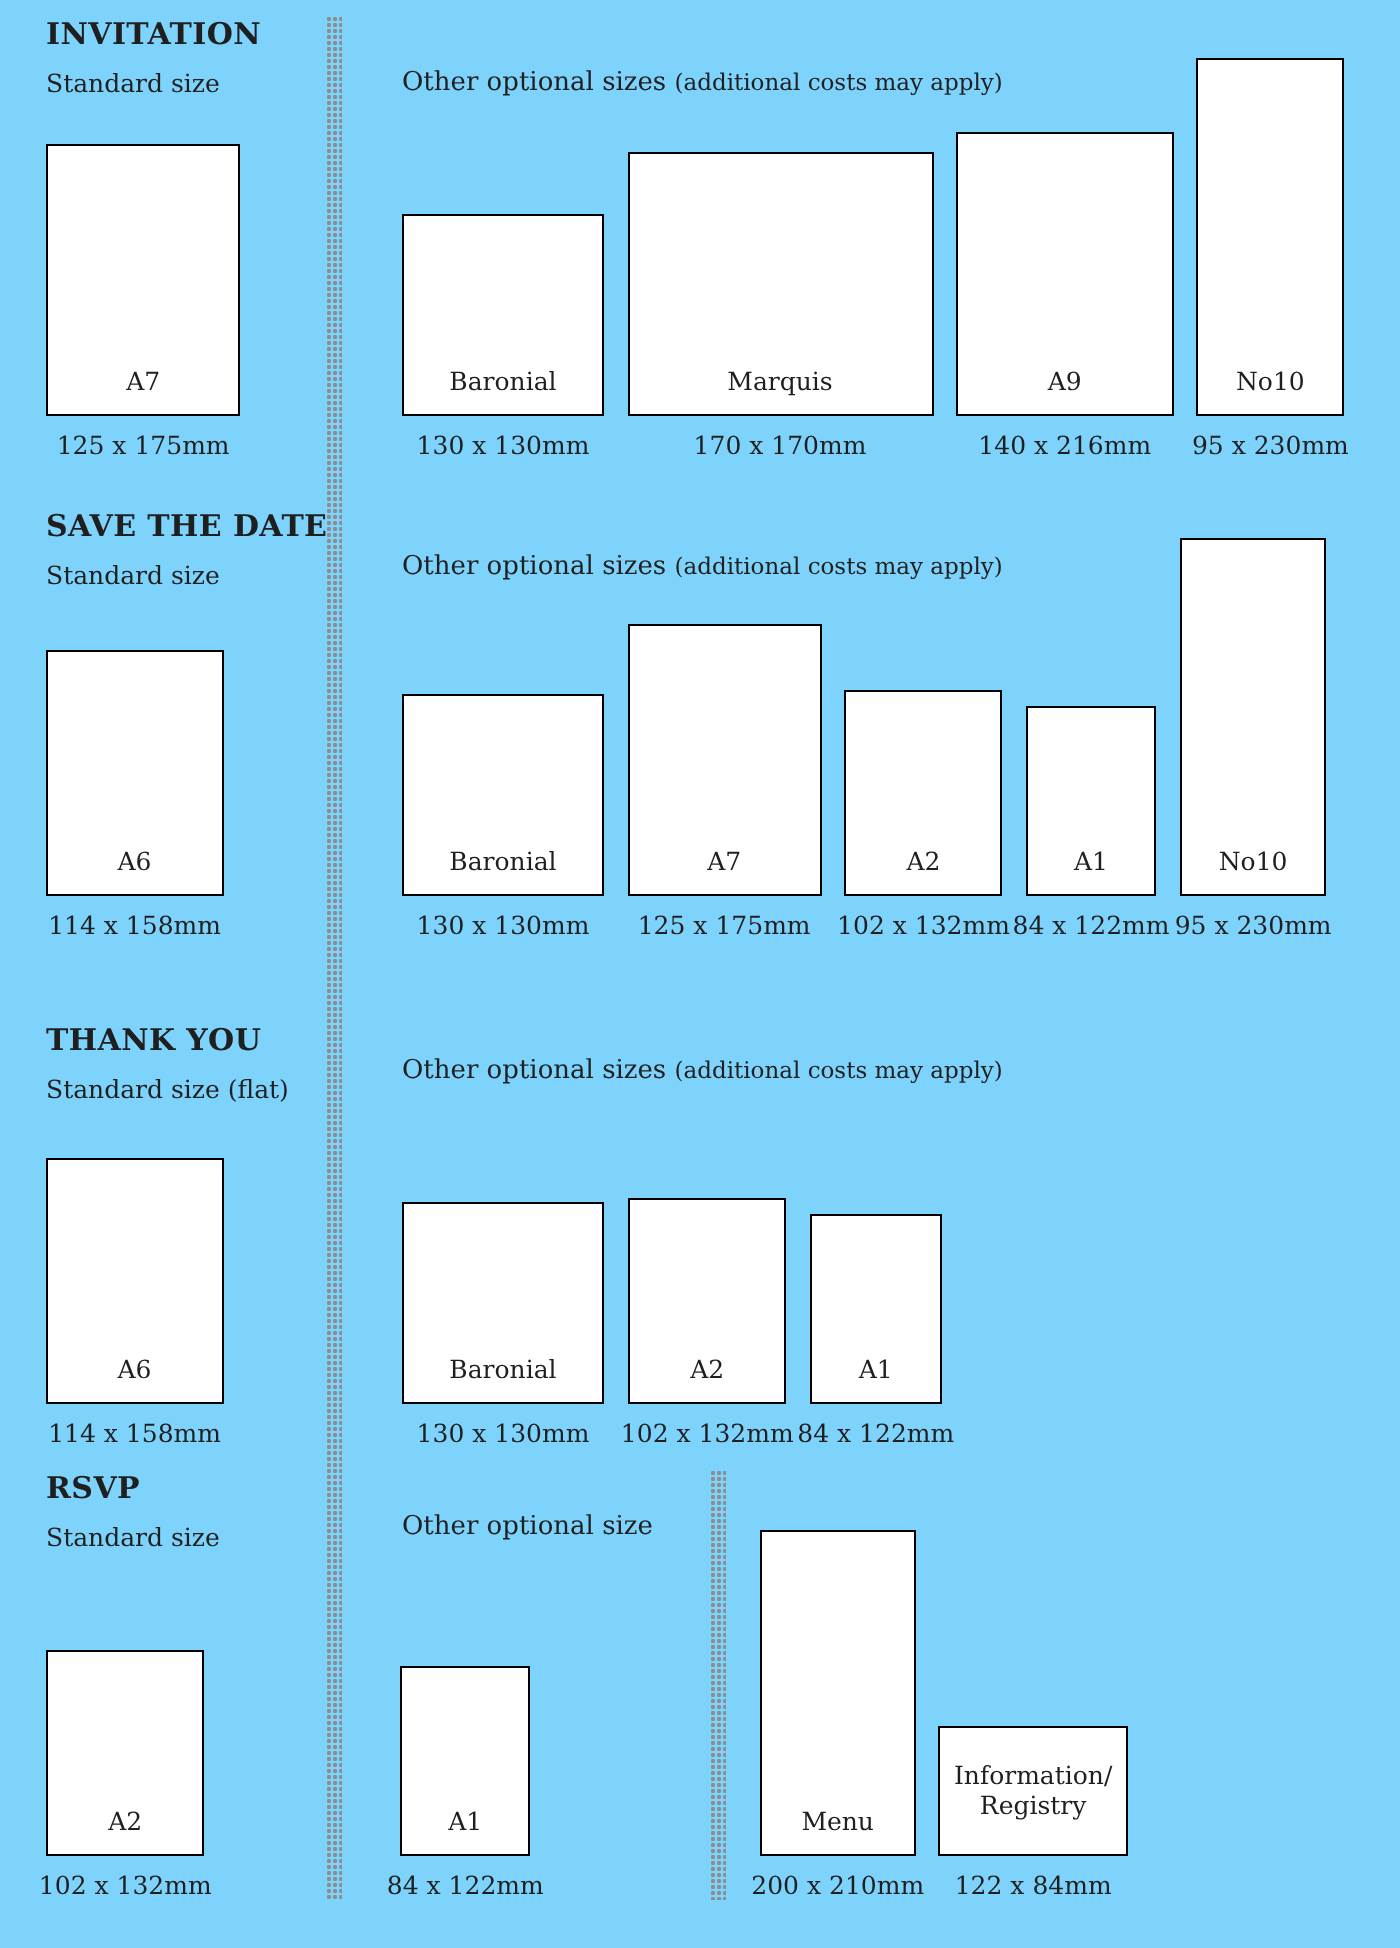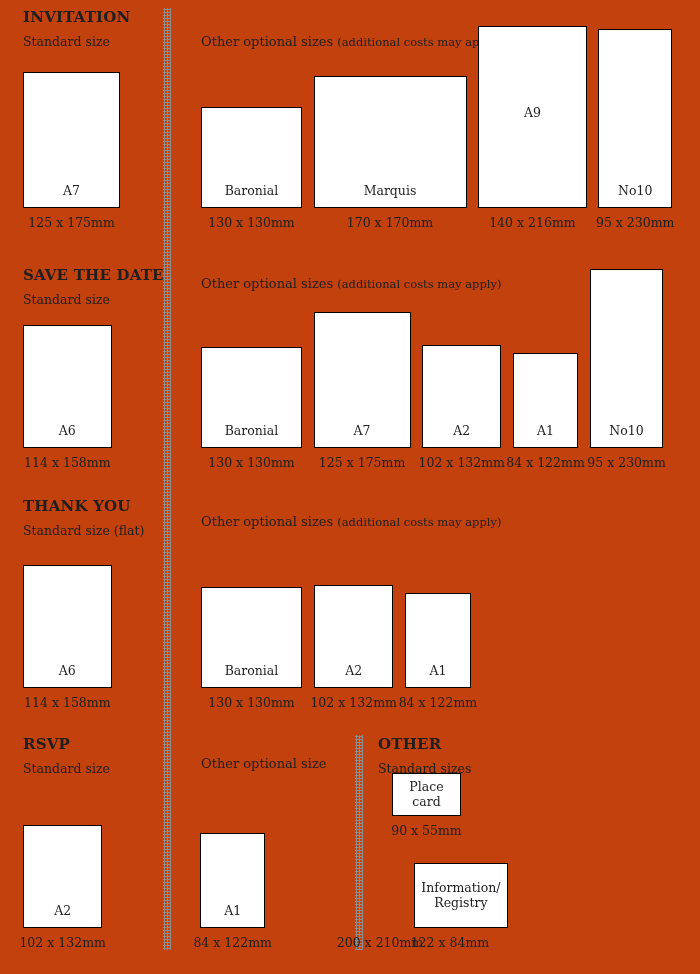--- a/index.html
+++ b/index.html
@@ -2,32 +2,32 @@
 <html><head>
 <meta charset="utf-8">
 <style>
   * { margin:0; padding:0; box-sizing:border-box; }
   html,body { background:#ffffff; }
   body {
     width:700px; height:974px;
     font-family:"DejaVu Serif","Liberation Serif",serif;
     color:#1f1f1f;
   }
-  #page { position:relative; width:700px; height:974px; background:#c2410c; overflow:hidden; }
+  #page { position:relative; width:700px; height:974px; background:#7dd3fc; overflow:hidden; }
 
   .vdots {
     position:absolute; width:8px;
     background-image:radial-gradient(circle,#8d8d8d 1px,rgba(0,0,0,0) 1.15px);
     background-size:3px 3px;
   }
 
   .band { position:absolute; left:0; width:700px; }
   #b1 { top:0;     height:250px; }
   #b2 { top:250px; height:240px; }
-  #b3 { top:490px; height:240px; }
+  #b3 { top:504px; height:240px; }
   #b4 { top:730px; height:244px; }
 
   .titles { position:absolute; left:23px; }
   .sec-title { font-size:15px; font-weight:700; line-height:1.25; letter-spacing:.2px; }
   .sec-sub   { font-size:12.5px; margin-top:7px; }
 
   .opt-header { position:absolute; font-size:13px; line-height:1.2; white-space:nowrap; }
   .opt-note   { font-size:11.5px; }
 
   .shelf { position:absolute; display:flex; align-items:flex-end; }
@@ -82,36 +82,36 @@
         </div>
         <div class="caption">130 x 130mm</div>
       </div>
       <div class="card">
         <div class="box" style="width: 153px; height: 132.09px;">
           <span class="box-label">Marquis</span>
         </div>
         <div class="caption">170 x 170mm</div>
       </div>
       <div class="card">
-        <div class="box" style="width: 108.78px; height: 182px; align-items: center;">
+        <div class="box" style="width: 108.78px; height: 142px;">
           <span class="box-label">A9</span>
         </div>
         <div class="caption">140 x 216mm</div>
       </div>
       <div class="card">
         <div class="box" style="width: 73.815px; height: 178.71px;">
           <span class="box-label">No10</span>
         </div>
         <div class="caption">95 x 230mm</div>
       </div>
     </div>
   </div>
 
   <div class="band" id="b2">
-    <div class="titles" style="top:16px;">
+    <div class="titles" style="top:4px;">
       <div class="sec-title">SAVE THE DATE</div>
       <div class="sec-sub">Standard size</div>
     </div>
     <div class="opt-header" style="left:201px; top:26px;">
       <span>Other optional sizes</span>
       <span class="opt-note">(additional costs may apply)</span>
     </div>
 
     <div class="shelf" style="left:23px; bottom:18px;">
       <div class="card">
@@ -217,39 +217,31 @@
 
     <div class="shelf" style="left:200px; bottom:22px;">
       <div class="card">
         <div class="box" style="width: 65.268px; height: 94.794px;">
           <span class="box-label">A1</span>
         </div>
         <div class="caption">84 x 122mm</div>
       </div>
     </div>
 
-    <div class="titles" style="left:378px; top:5px;">
-      <div class="sec-title">OTHER</div>
-      <div class="sec-sub">Standard sizes</div>
-    </div>
 
     <div class="shelf" style="left:380px; bottom:22px; gap:11.5px;">
       <div class="card">
+        <div class="box" style="width: 77.7px; height: 163.17px;">
+          <span class="box-label">Menu</span>
+        </div>
         <div class="caption">200 x 210mm</div>
       </div>
       <div class="stack">
         <div class="card">
-          <div class="box center-label" style="width: 69.93px; height: 42.735px;">
-            <span class="box-label">Place
-card</span>
-          </div>
-          <div class="caption">90 x 55mm</div>
-        </div>
-        <div class="card">
-          <div class="box center-label" style="width: 94.794px; height: 65.268px; margin-left: 22px;">
+          <div class="box center-label" style="width: 94.794px; height: 65.268px;">
             <span class="box-label">Information/
 Registry</span>
           </div>
           <div class="caption">122 x 84mm</div>
         </div>
       </div>
     </div>
   </div>
 
 </div>

